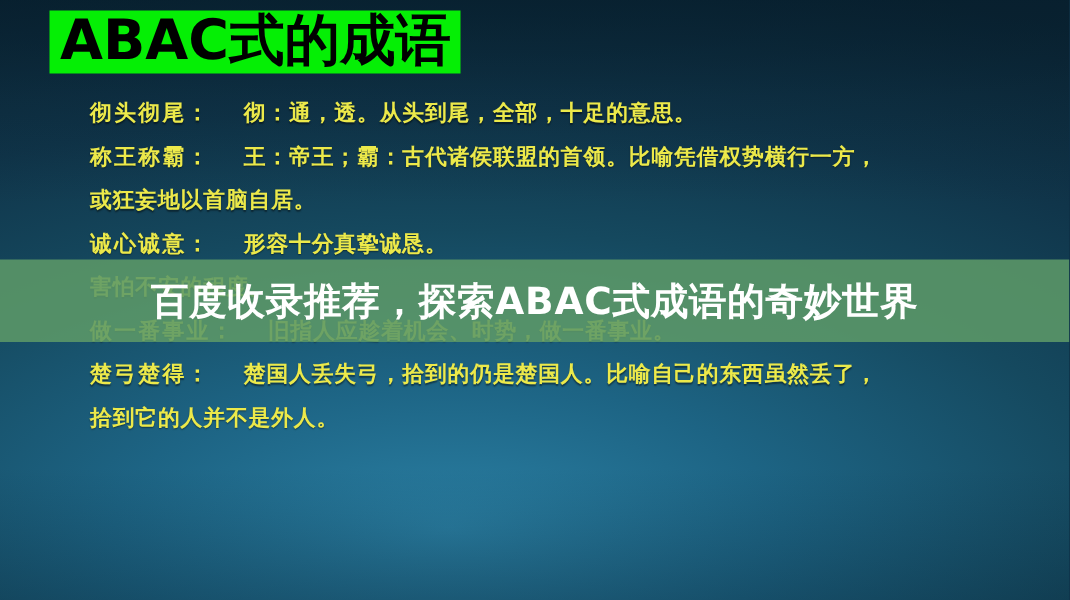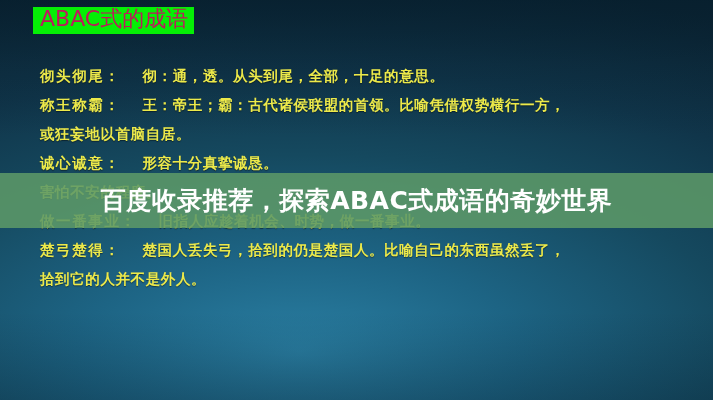--- a/index.html
+++ b/index.html
@@ -31,43 +31,44 @@
   #title-block {
     position: absolute;
     left: 33px;
     top: 7px;
     background: #05ef05;
     padding: 1px 6px 4px 7px;
     line-height: 1.0;
     white-space: nowrap;
   }
   #title-block .t {
-    color: #be185d;
-    font-size: 22px;
-    font-weight: 400;
+    color: #000000;
+    font-size: 37px;
+    font-weight: 700;
     letter-spacing: 0px;
     font-family: "DejaVu Sans", "Liberation Sans", sans-serif;
   }
 
   
   #body-text {
     position: absolute;
     left: 40px;
     top: 62px;
     width: 655px;
   }
   .line {
     color: #ece94a;
     font-size: 14.5px;
     font-weight: 700;
     letter-spacing: 0.6px;
     line-height: 29px;
     white-space: nowrap;
     text-shadow: 0 1px 1px rgba(0,0,0,0.45);
     font-family: "DejaVu Sans", "Liberation Sans", sans-serif;
+    margin-left: 20px;
   }
   .line .term { letter-spacing: 1.6px; }
   .line .gap  { display: inline-block; width: 22px; }
   .line.cont  { padding-left: 0px; }
 
   
   #banner {
     position: absolute;
     left: 0;
     top: 173px;

